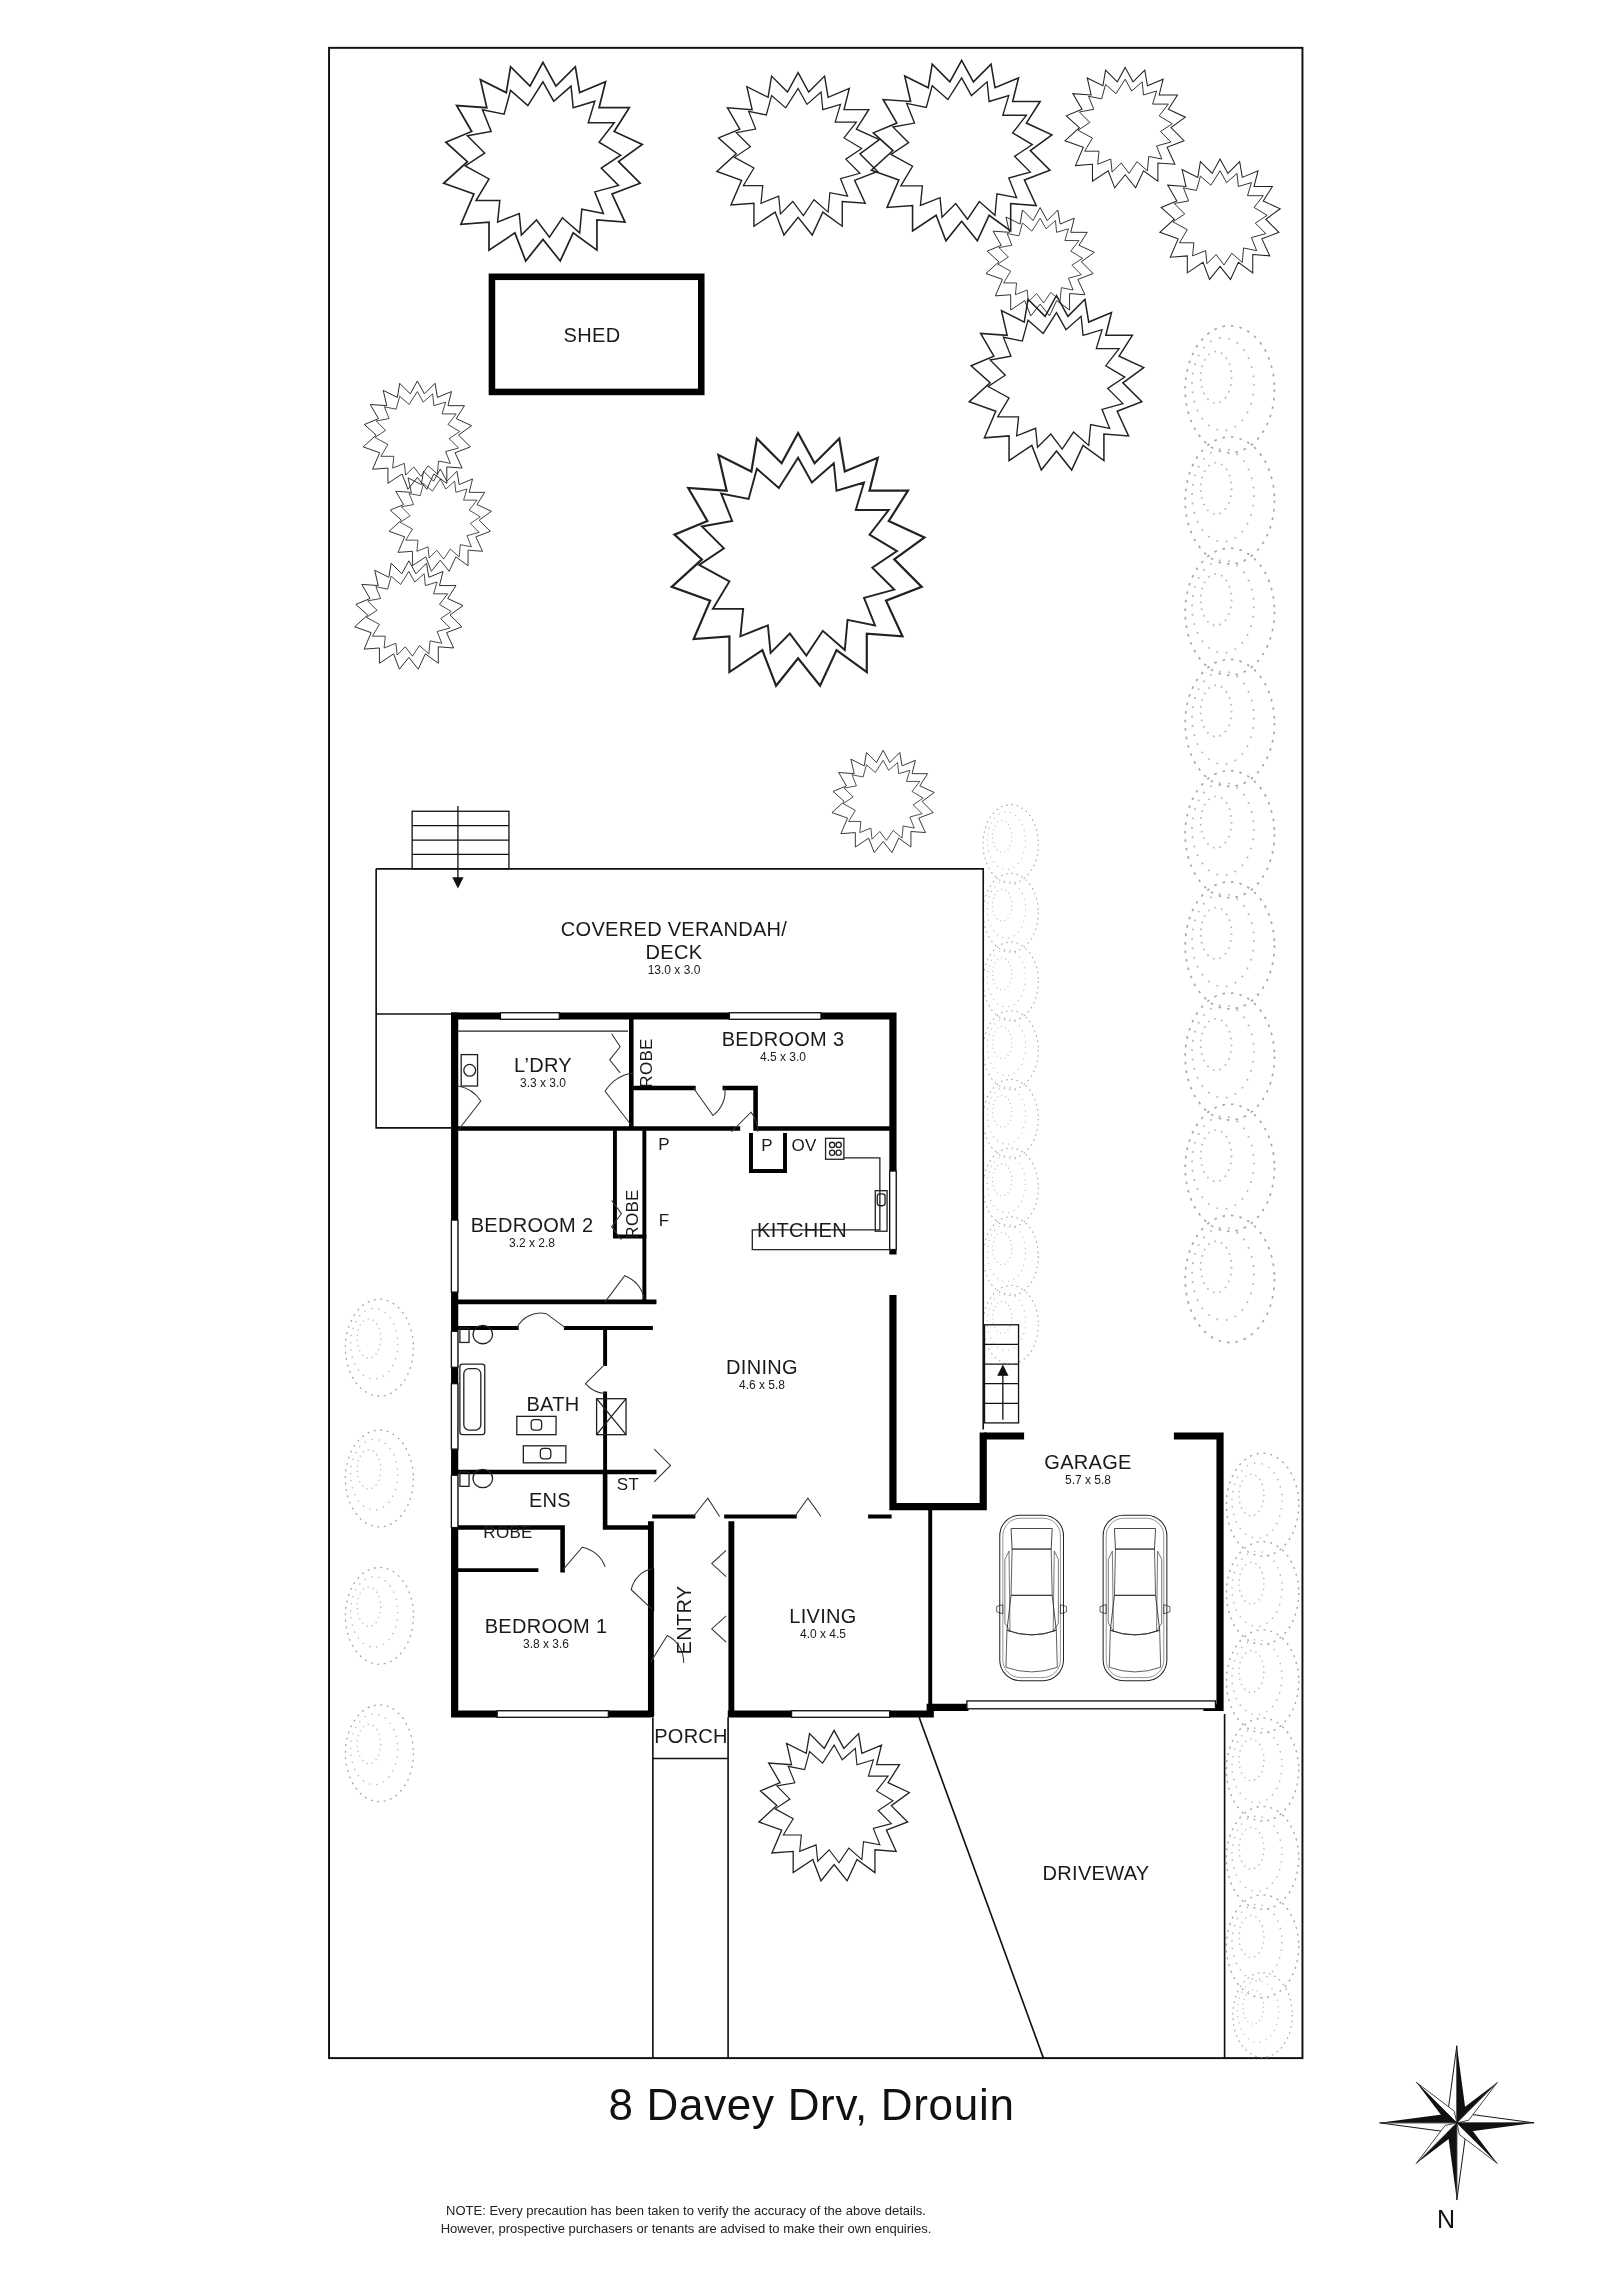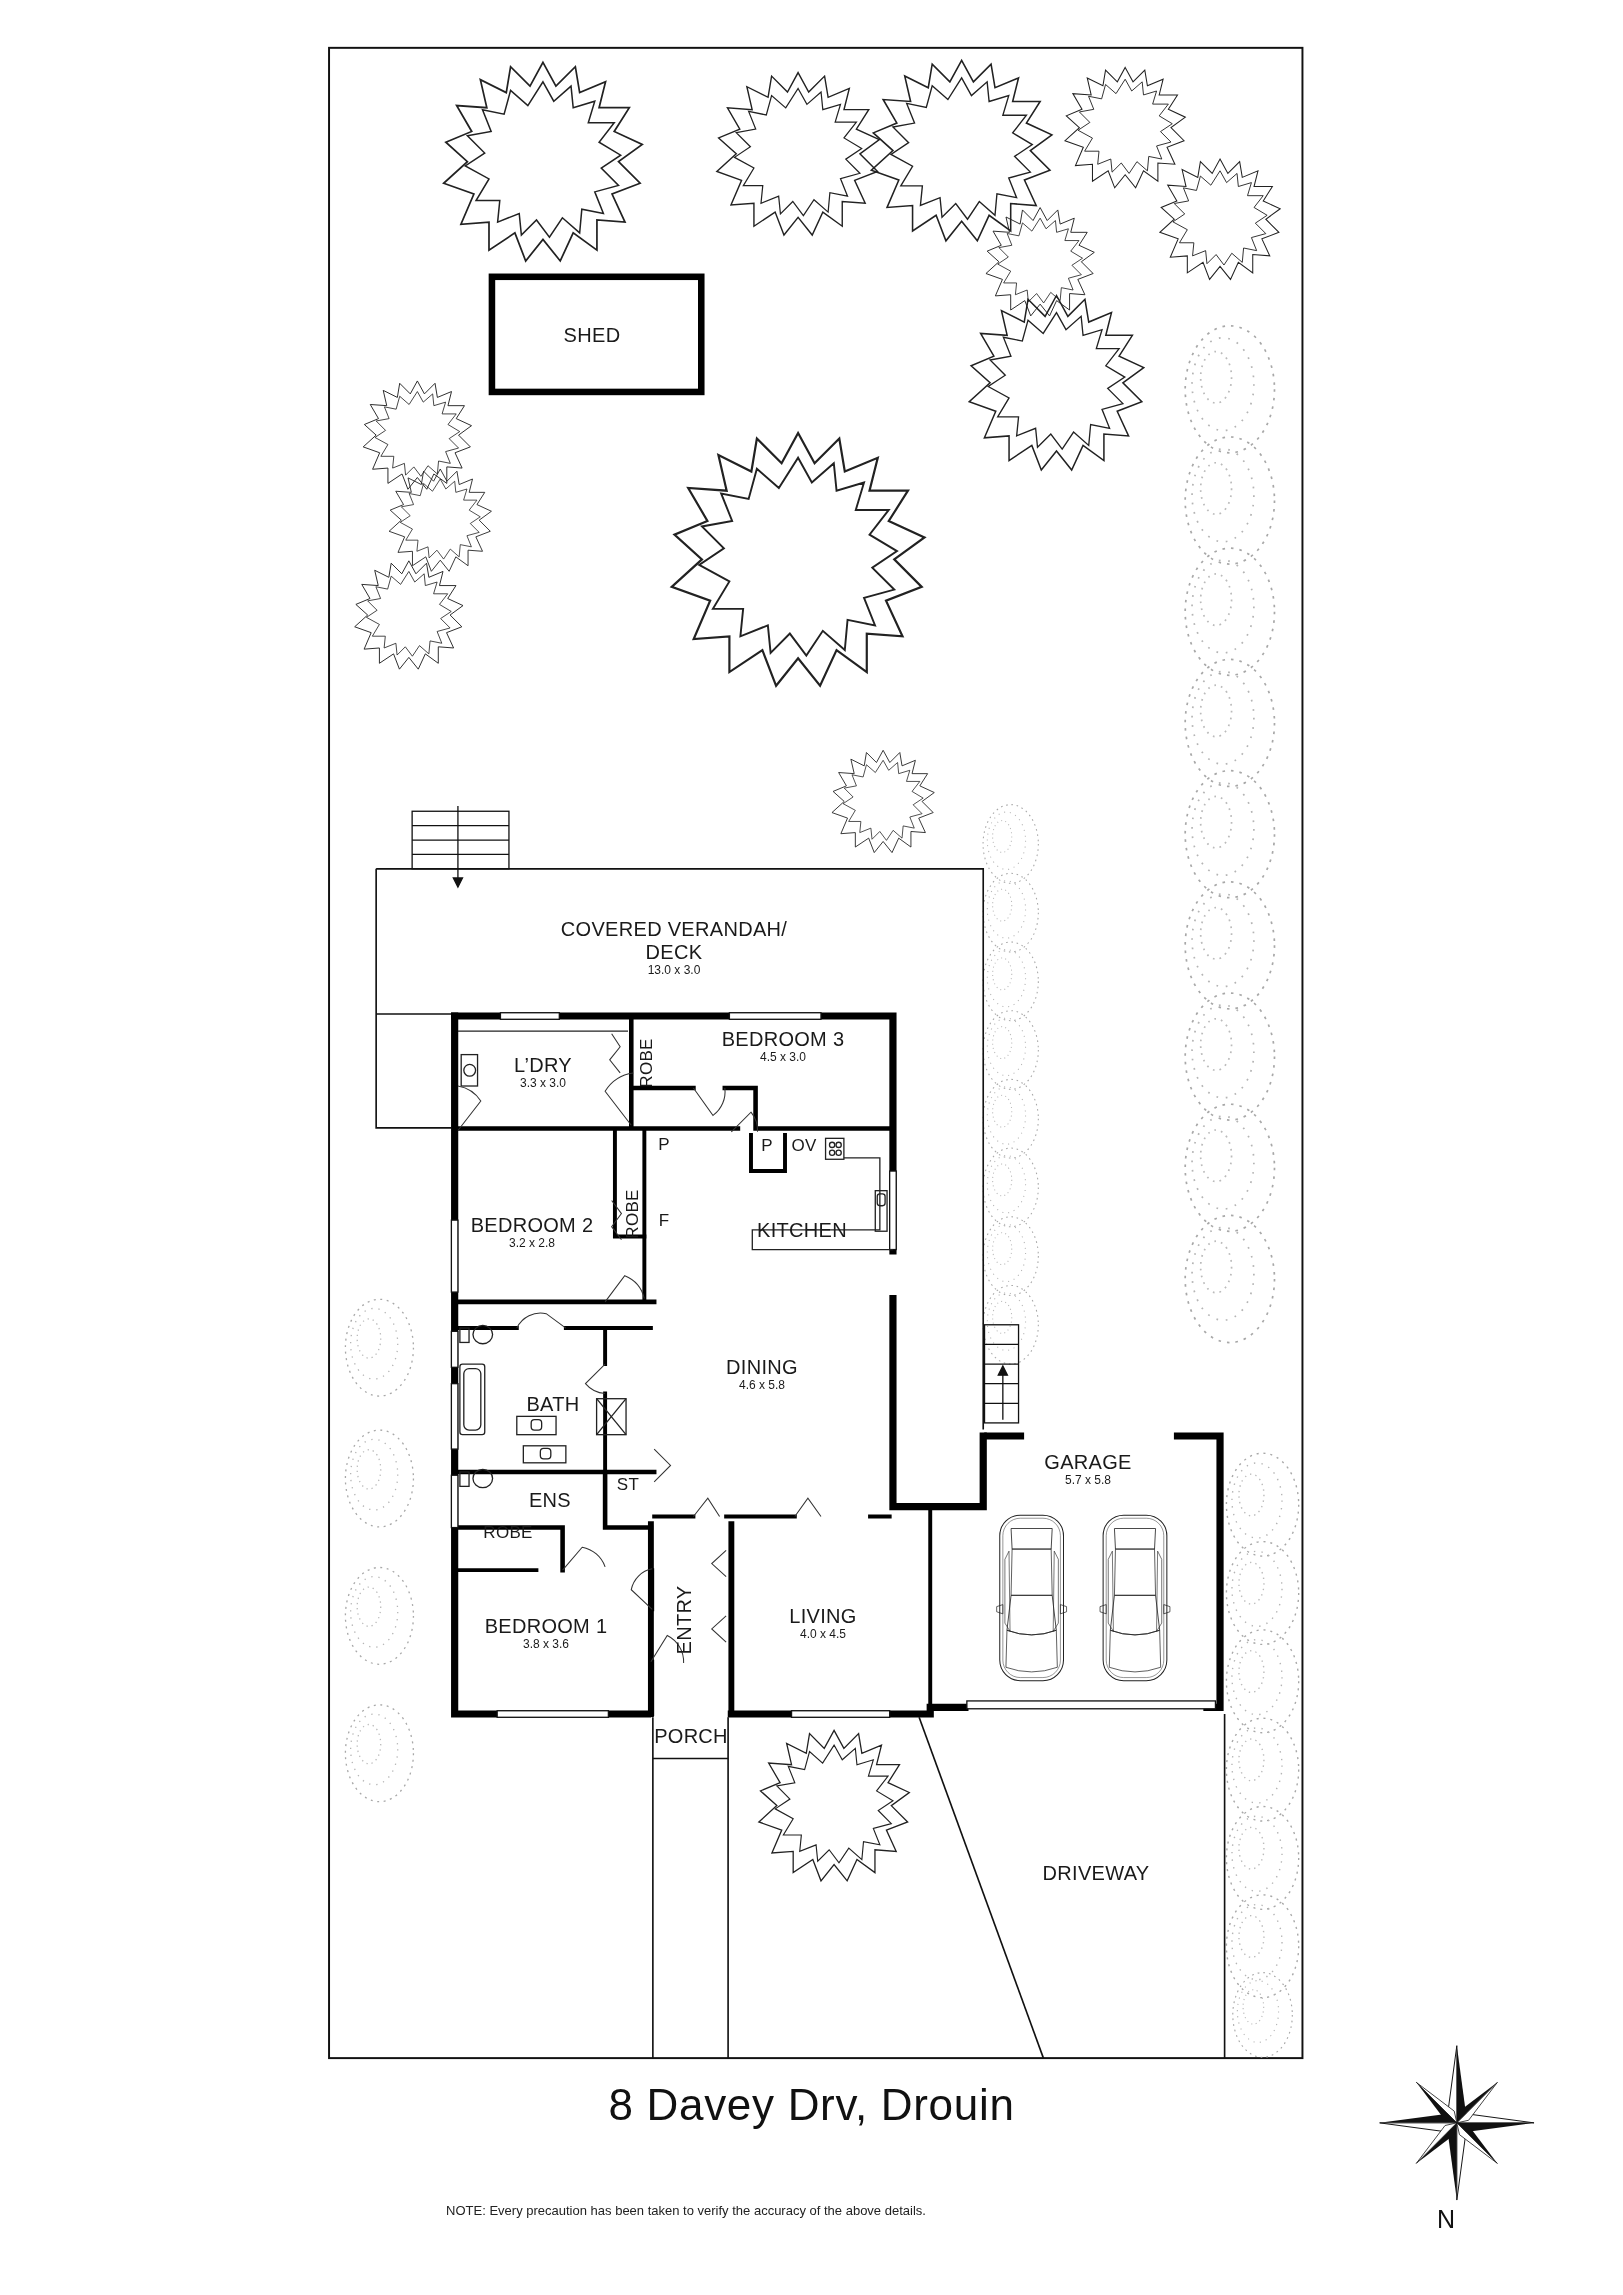--- a/index.html
+++ b/index.html
@@ -314,15 +314,16 @@
 <div class="lbl" style="left:1088px;top:1469px;">
   <div class="room-name">GARAGE</div>
   <div class="room-dim">5.7 x 5.8</div>
 </div>
 
 <div class="lbl room-name" style="left:1096px;top:1873px;">DRIVEWAY</div>
 
 <div id="title">8 Davey Drv, Drouin</div>
 <div id="note">
   <div>NOTE: Every precaution has been taken to verify the accuracy of the above details.</div>
+  <div>However, prospective purchasers or tenants are advised to make their own enquiries.</div>
 </div>
 <div id="compass-n">N</div>
 
 
 </body></html>

